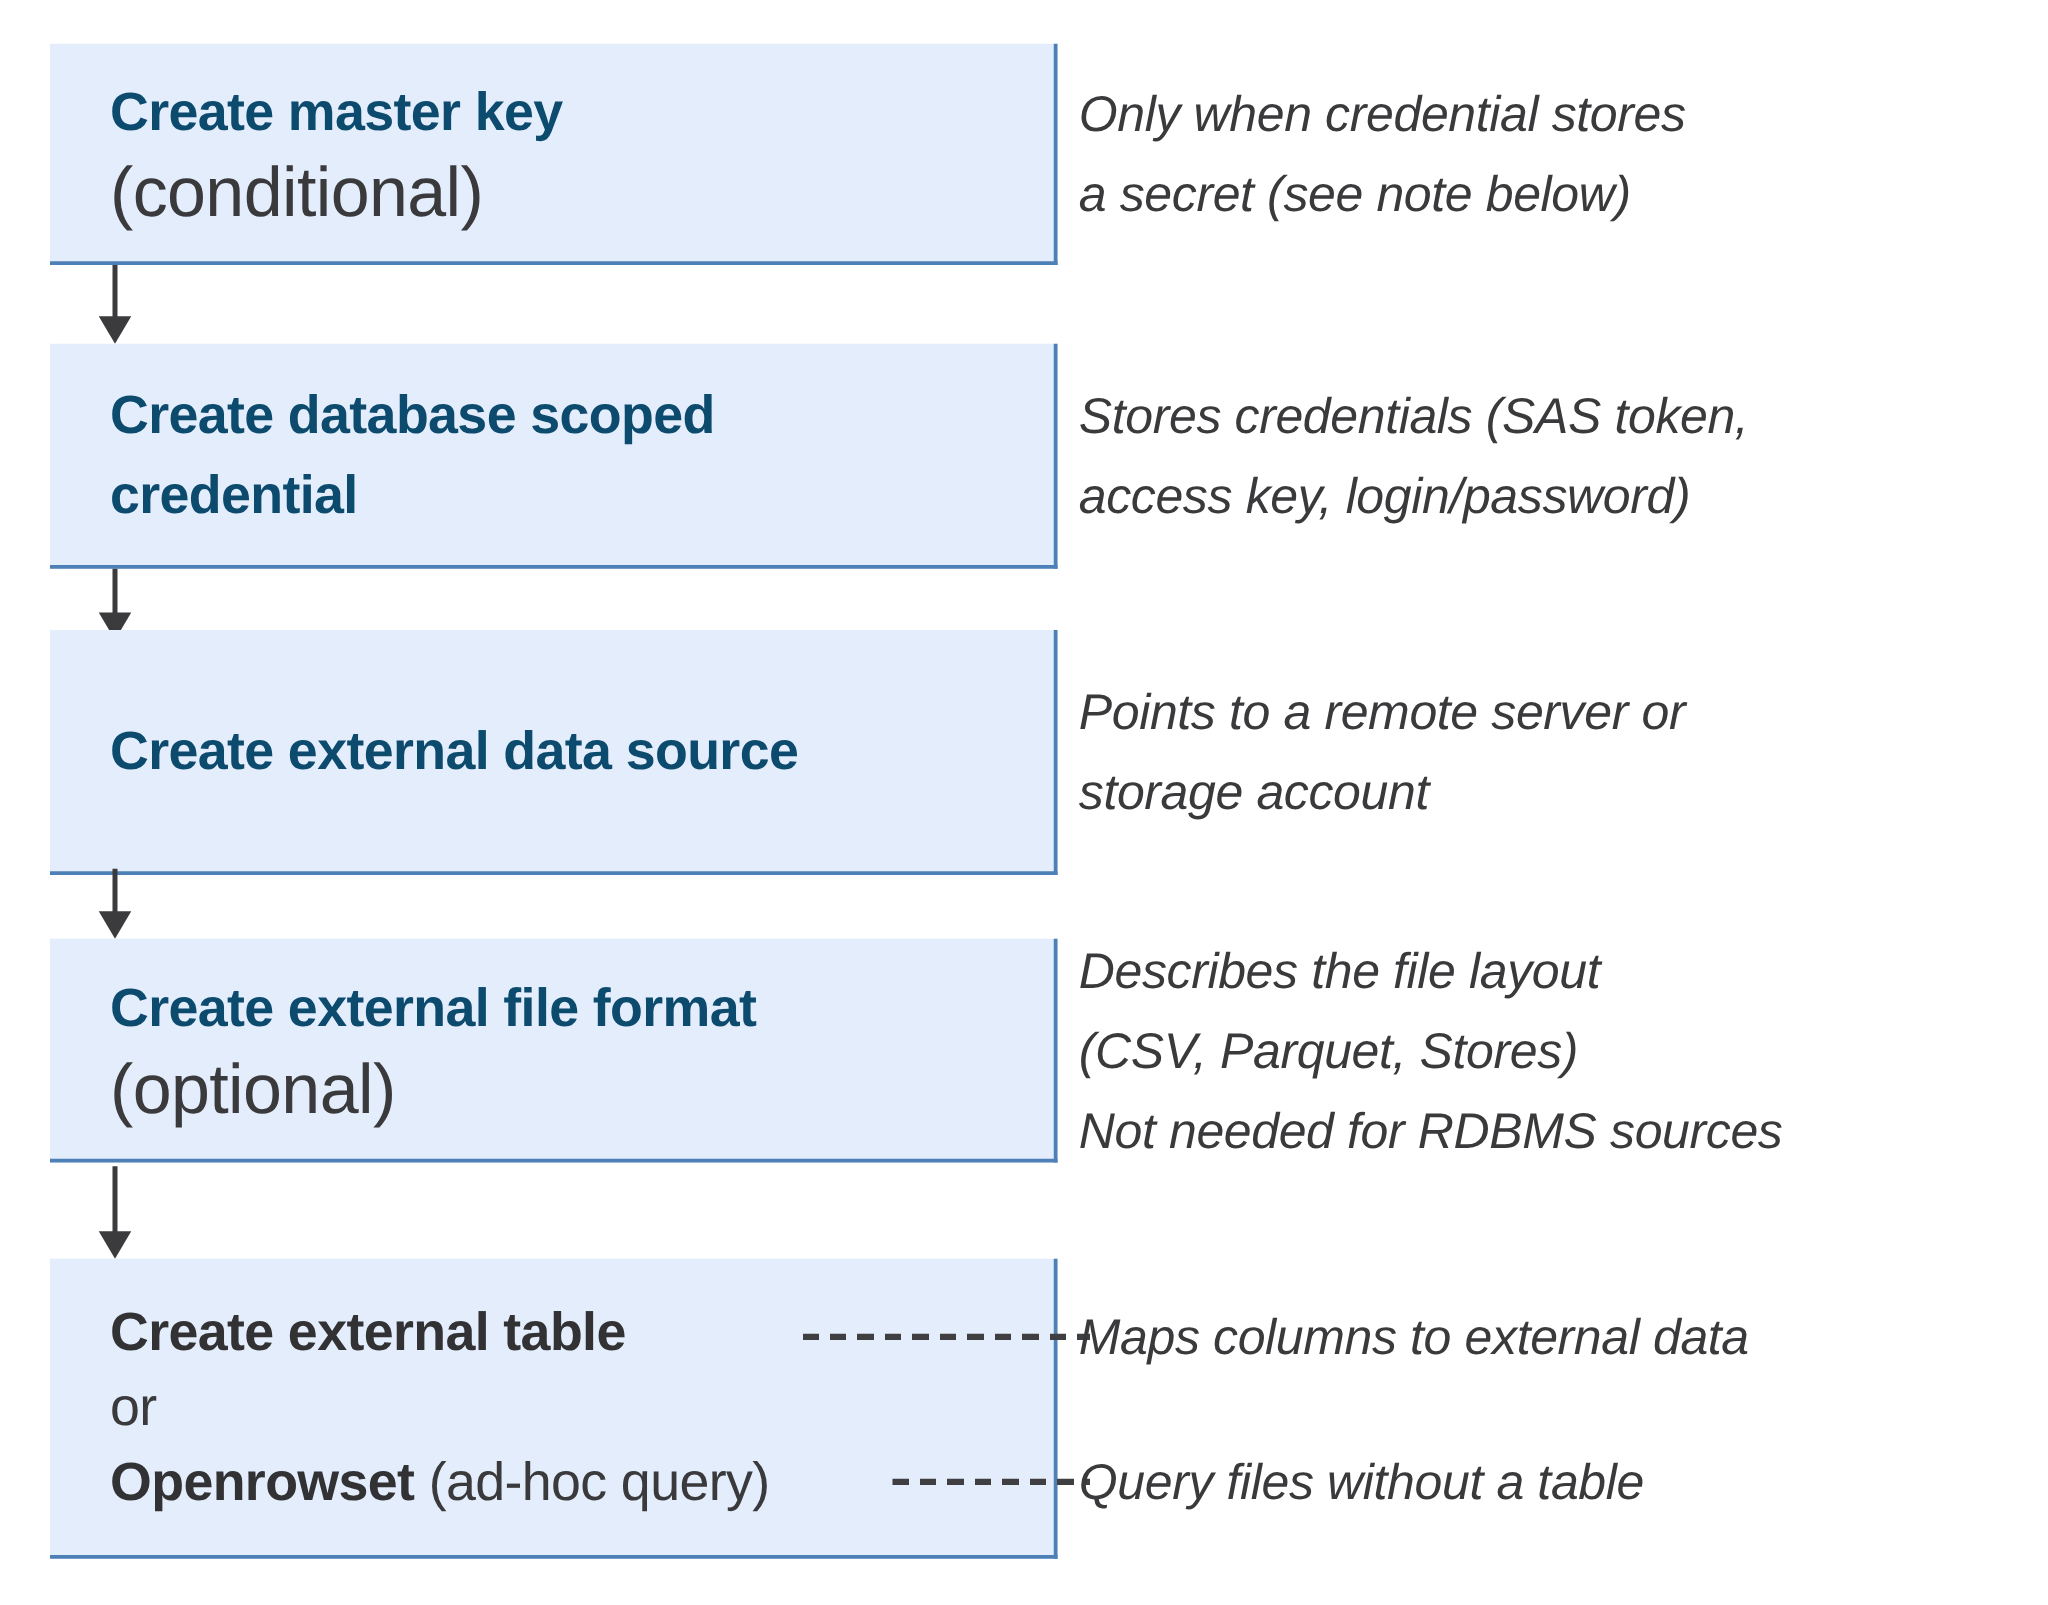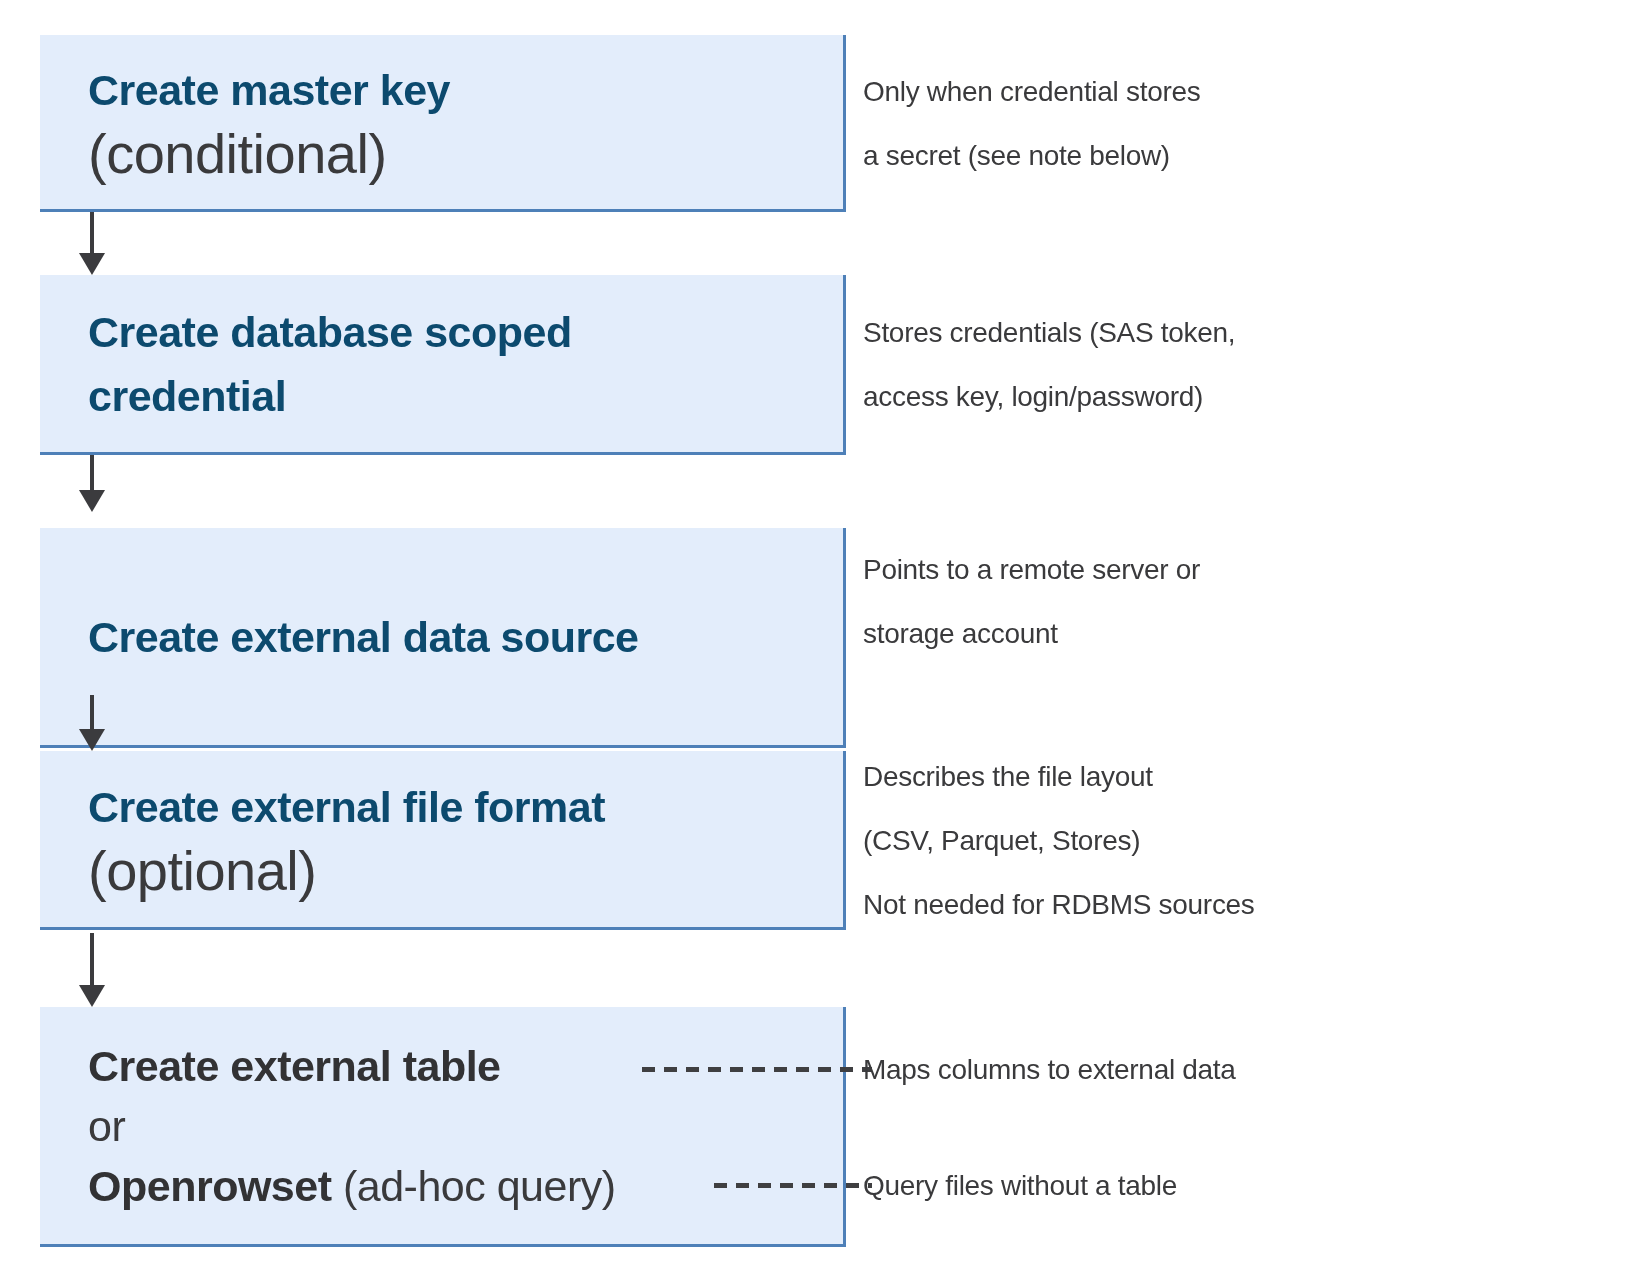--- a/index.html
+++ b/index.html
@@ -25,21 +25,21 @@
     border-right: 3px solid #4e80b8;
     border-bottom: 3px solid #4e80b8;
     display: flex;
     flex-direction: column;
     justify-content: center;
     padding-left: 48px;
     padding-right: 16px;
   }
   #box-1 { top: 35px;  height: 177px; }
   #box-2 { top: 275px; height: 180px; }
-  #box-3 { top: 528px; height: 220px; }
+  #box-3 { top: 504px; height: 196px; }
   #box-4 { top: 751px; height: 179px; }
   #box-5 { top: 1007px; height: 240px; }
 
   .step-title {
     font-weight: bold;
     font-size: 43px;
     line-height: 64px;
     color: #0c4a6e;
     letter-spacing: -0.5px;
     white-space: pre-line;
@@ -89,25 +89,26 @@
     border-left: 13px solid transparent;
     border-right: 13px solid transparent;
     border-top: 22px solid #3b3b3e;
   }
 
   
   .note {
     position: absolute;
     left: 863px;
     transform: translateY(-50%);
-    font-size: 28px;
+    font-size: 40px;
     line-height: 64px;
     color: #3a3a3c;
     letter-spacing: -0.3px;
     white-space: pre-line;
+    font-style: italic;
   }
   #note-1 { top: 124px; }
   #note-2 { top: 365px; }
   #note-3 { top: 602px; }
   #note-4 { top: 841px; }
   #note-5a { top: 1070px; }
   #note-5b { top: 1186px; }
 
   
   .dashed-connector {

